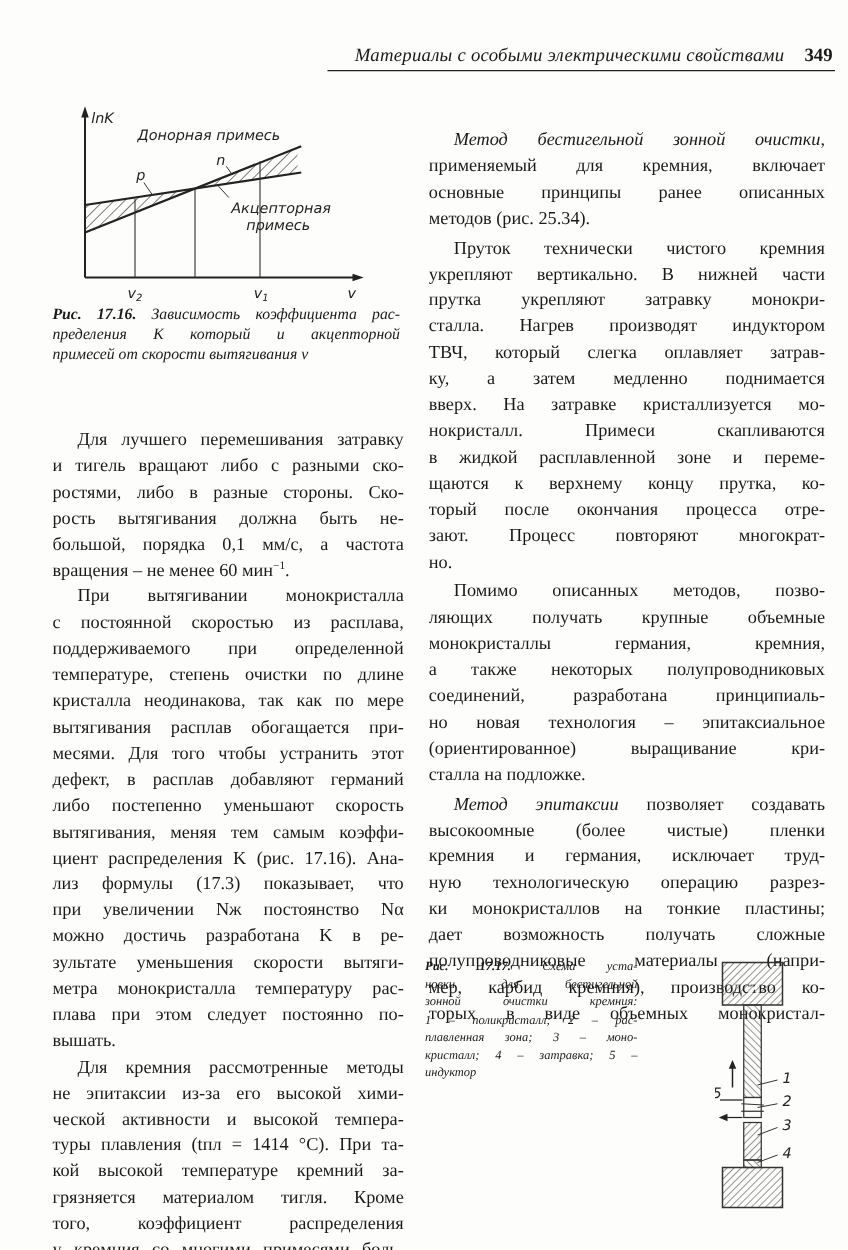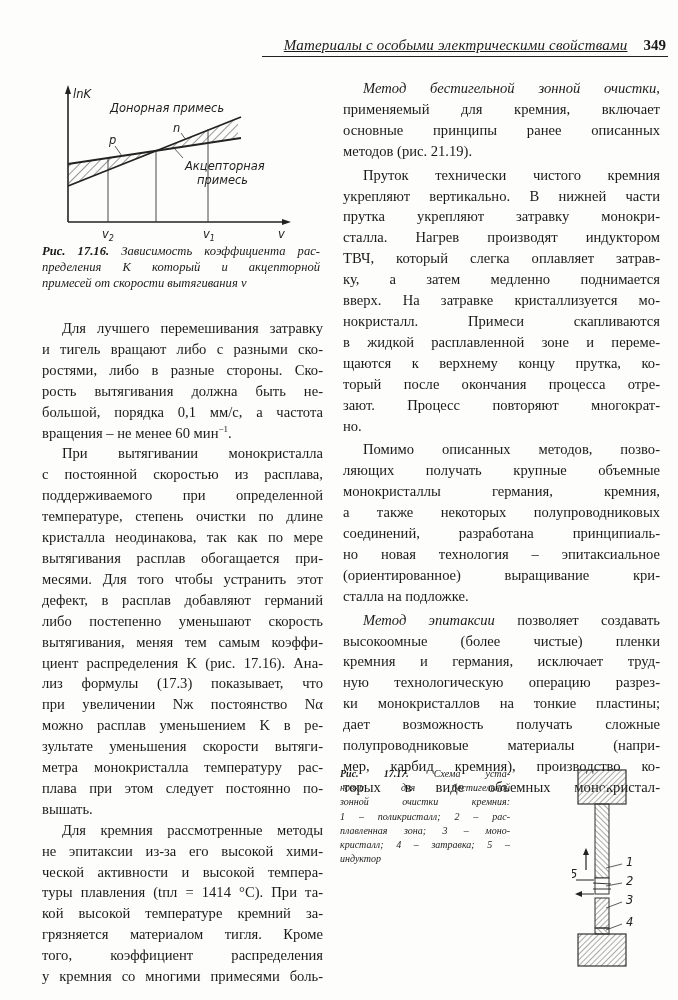--- a/index.html
+++ b/index.html
@@ -4,24 +4,24 @@
 <style>
   html, body { margin: 0; padding: 0; }
   body {
     width: 678px; height: 1000px; background: #fdfdfb; position: relative; overflow: hidden;
     font-family: "Liberation Serif", "DejaVu Serif", serif; color: #1a1a1a;
   }
   .header {
     position: absolute; left: 262px; top: 34px; width: 406px; height: 22px;
     border-bottom: 1.5px solid #222; display: flex; justify-content: flex-end; align-items: center;
   }
-  .header .title { font-style: italic; font-size: 15px; margin-right: 16px; letter-spacing: 0.2px; text-decoration: underline; }
+  .header .title { font-style: italic; font-size: 15px; margin-right: 16px; letter-spacing: 0.2px; }
   .header .pnum { font-weight: bold; font-size: 15px; margin-right: 2px; }
 
-  .col { position: absolute; font-size: 14.6px; line-height: 20.9px; text-align: justify; }
+  .col { position: absolute; font-size: 14.6px; line-height: 20.9px; text-align: justify; margin-top: 24px; }
   .col .line { display: block; text-align: justify; text-align-last: justify; white-space: nowrap; }
   .col .line.last { text-align-last: left; }
   .left { left: 42px; width: 281px; }
   .right { left: 343px; width: 317px; }
 
   .fig1 { position: absolute; left: 42px; top: 82px; width: 280px; height: 160px; }
   .caption { position: absolute; font-size: 12.6px; line-height: 16px; }
   .caption .line { display:block; text-align: justify; text-align-last: justify; white-space: nowrap; font-style: italic; }
   .caption .line.last { text-align-last: left; }
   .caption b { font-weight: bold; }
@@ -99,21 +99,21 @@
     <span class="line">температуре, степень очистки по длине</span>
     <span class="line">кристалла неодинакова, так как по мере</span>
     <span class="line">вытягивания расплав обогащается при-</span>
     <span class="line">месями. Для того чтобы устранить этот</span>
     <span class="line">дефект, в расплав добавляют германий</span>
     <span class="line">либо постепенно уменьшают скорость</span>
     <span class="line">вытягивания, меняя тем самым коэффи-</span>
     <span class="line">циент распределения K (рис. 17.16). Ана-</span>
     <span class="line">лиз формулы (17.3) показывает, что</span>
     <span class="line">при увеличении Nж постоянство Nα</span>
-    <span class="line">можно расплав уменьшением K в ре-</span>
+    <span class="line">можно достичь разработана K в ре-</span>
     <span class="line">зультате уменьшения скорости вытяги-</span>
     <span class="line">метра монокристалла температуру рас-</span>
     <span class="line">плава при этом следует постоянно по-</span>
     <span class="line last">вышать.</span>
   </div>
   <div>
     <span class="line" style="padding-left:20px">Для кремния рассмотренные методы</span>
     <span class="line">не эпитаксии из-за его высокой хими-</span>
     <span class="line">ческой активности и высокой темпера-</span>
     <span class="line">туры плавления (tпл = 1414 °C). При та-</span>
@@ -123,21 +123,21 @@
     <span class="line">у кремния со многими примесями боль-</span>
 
   </div>
 </div>
 
 <div class="col right" style="top:78px;">
   <div>
     <span class="line" style="padding-left:20px"><span class="it">Метод бестигельной зонной очистки</span><span>,</span></span>
     <span class="line">применяемый для кремния, включает</span>
     <span class="line">основные принципы ранее описанных</span>
-    <span class="line last">методов (рис. 21.19).</span>
+    <span class="line last">методов (рис. 25.34).</span>
   </div>
   <div style="margin-top:3px">
     <span class="line" style="padding-left:20px">Пруток технически чистого кремния</span>
     <span class="line">укрепляют вертикально. В нижней части</span>
     <span class="line">прутка укрепляют затравку монокри-</span>
     <span class="line">сталла. Нагрев производят индуктором</span>
     <span class="line">ТВЧ, который слегка оплавляет затрав-</span>
     <span class="line">ку, а затем медленно поднимается</span>
     <span class="line">вверх. На затравке кристаллизуется мо-</span>
     <span class="line">нокристалл. Примеси скапливаются</span>

